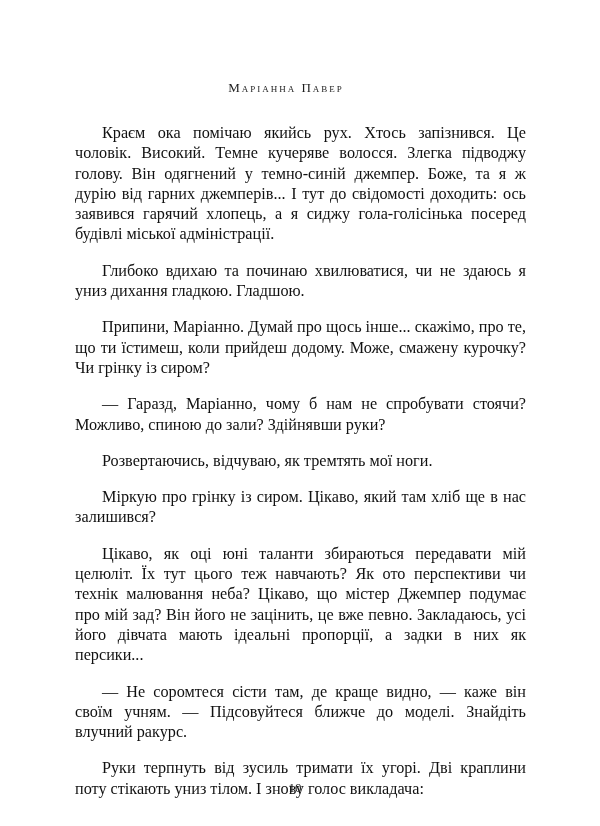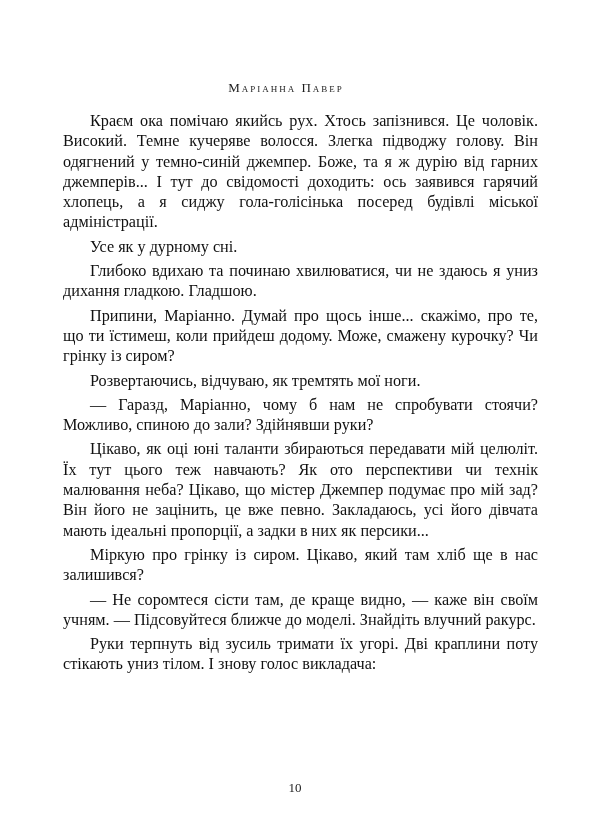--- a/index.html
+++ b/index.html
@@ -32,21 +32,21 @@
     top: 107px;
     left: 59px;
     width: 483px;
     font-size: 16.2px;
     line-height: 20.3px;
     text-align: justify;
     text-justify: inter-word;
     color: #111111;
   }
   .text-block p {
-    margin: 4px;
+    margin: 16px;
     padding: 0;
     text-indent: 27px;
   }
   .text-block p.italic {
   }
   .page-number {
     position: absolute;
     bottom: 30px;
     left: 18px;
     right: 0;
@@ -57,26 +57,25 @@
 </style>
 </head>
 <body>
 
 <div class="page">
 
   <div class="running-header">Маріанна Павер</div>
 
   <div class="text-block">
     <p>Краєм ока помічаю якийсь рух. Хтось запізнився. Це чоловік. Високий. Темне кучеряве волосся. Злегка підводжу голову. Він одягнений у темно-синій джемпер. Боже, та я ж дурію від гарних джемперів... І тут до свідомості доходить: ось заявився гарячий хлопець, а я сиджу гола-голісінька посеред будівлі міської адміністрації.</p>
-    <p>Усе як у дурному сні.</p>
     <p>Глибоко вдихаю та починаю хвилюватися, чи не здаюсь я униз дихання гладкою. Гладшою.</p>
     <p class="italic">Припини, Маріанно. Думай про щось інше... скажімо, про те, що ти їстимеш, коли прийдеш додому. Може, смажену курочку? Чи грінку із сиром?</p>
+    <p>— Гаразд, Маріанно, чому б нам не спробувати стоячи? Можливо, спиною до зали? Здійнявши руки?</p>
     <p>Розвертаючись, відчуваю, як тремтять мої ноги.</p>
-    <p>— Гаразд, Маріанно, чому б нам не спробувати стоячи? Можливо, спиною до зали? Здійнявши руки?</p>
+    <p>Міркую про грінку із сиром. Цікаво, який там хліб ще в нас залишився?</p>
     <p>Цікаво, як оці юні таланти збираються передавати мій целюліт. Їх тут цього теж навчають? Як ото перспективи чи технік малювання неба? Цікаво, що містер Джемпер подумає про мій зад? Він його не зацінить, це вже певно. Закладаюсь, усі його дівчата мають ідеальні пропорції, а задки в них як персики...</p>
-    <p>Міркую про грінку із сиром. Цікаво, який там хліб ще в нас залишився?</p>
     <p>— Не соромтеся сісти там, де краще видно, — каже він своїм учням. — Підсовуйтеся ближче до моделі. Знайдіть влучний ракурс.</p>
     <p>Руки терпнуть від зусиль тримати їх угорі. Дві краплини поту стікають униз тілом. І знову голос викладача:</p>
   </div>
 
   <div class="page-number">10</div>
 
 </div>
 
 </body></html>

